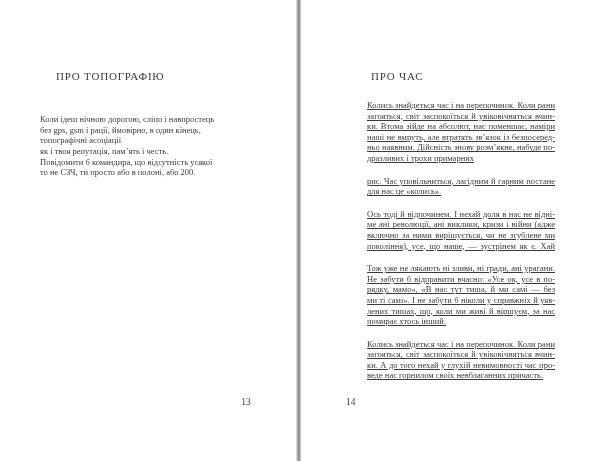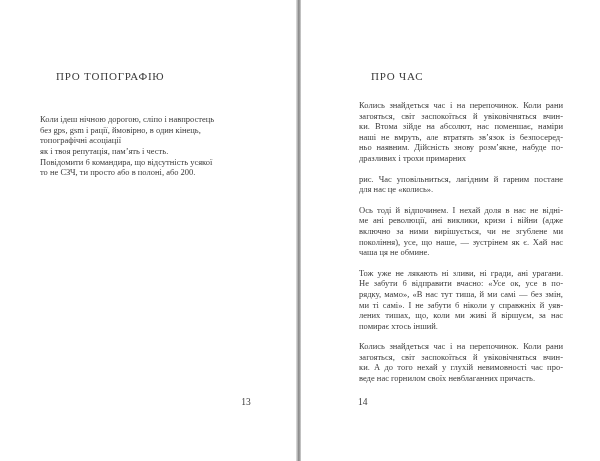--- a/index.html
+++ b/index.html
@@ -39,21 +39,21 @@
     color: #3b3b3b;
   }
   .poem { margin-top: 31px; }
   .pl {
     font-size: 8.5px;
     line-height: 10.7px;
     height: 10.7px;
     white-space: nowrap;
   }
   .pl.indent { padding-left: 10px; }
-  .para { margin: 4px; }
+  .para { margin: 12px; text-decoration: underline; }
   .para.first { margin-top: 17px; }
   .para.next  { margin-top: 10px; }
   .bl {
     font-size: 8.5px;
     line-height: 10.6px;
     height: 10.6px;
     text-align: justify;
     text-align-last: justify;
     overflow: hidden;
   }
@@ -62,21 +62,21 @@
     text-align-last: left;
   }
   .folio {
     position: absolute;
     top: 397px;
     font-size: 9.5px;
     line-height: 11px;
     color: #3b3b3b;
   }
   .folio-left  { left: 238px; width: 16px; text-align: center; }
-  .folio-right { left: 358px; font-family: Liberation Serif, serif; }
+  .folio-right { left: 346px; font-family: Liberation Serif, serif; }
 </style>
 </head>
 <body>
 
 <div class="spread">
 
   <div class="spine"></div>
 
   <div class="page left">
     <h1 class="page-title">ПРО ТОПОГРАФІЮ</h1>
@@ -105,21 +105,20 @@
     <div class="para next">
       <div class="bl">рис. Час уповільниться, лагідним й гарним постане</div>
       <div class="bl last">для нас це «колись».</div>
     </div>
 
     <div class="para next">
       <div class="bl">Ось тоді й відпочинем. І нехай доля в нас не відні-</div>
       <div class="bl">ме ані революції, ані виклики, кризи і війни (адже</div>
       <div class="bl">включно за ними вирішується, чи не згублене ми</div>
       <div class="bl">покоління), усе, що наше, — зустрінем як є. Хай нас</div>
-      <div class="bl last">чаша ця не обмине.</div>
     </div>
 
     <div class="para next">
       <div class="bl">Тож уже не лякають ні зливи, ні гради, ані урагани.</div>
       <div class="bl">Не забути б відправити вчасно: «Усе ок, усе в по-</div>
       <div class="bl">рядку, мамо», «В нас тут тиша, й ми самі — без змін,</div>
       <div class="bl">ми ті самі». І не забути б ніколи у справжніх й уяв-</div>
       <div class="bl">лених тишах, що, коли ми живі й віршуєм, за нас</div>
       <div class="bl last">помирає хтось інший.</div>
     </div>

